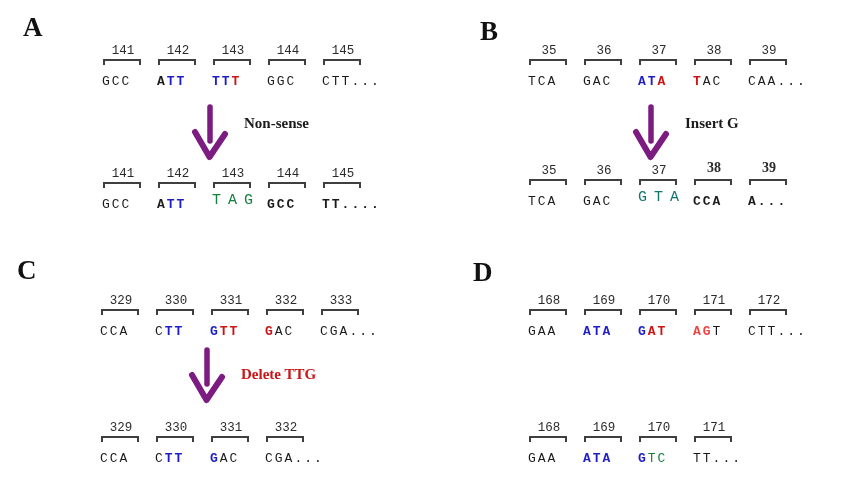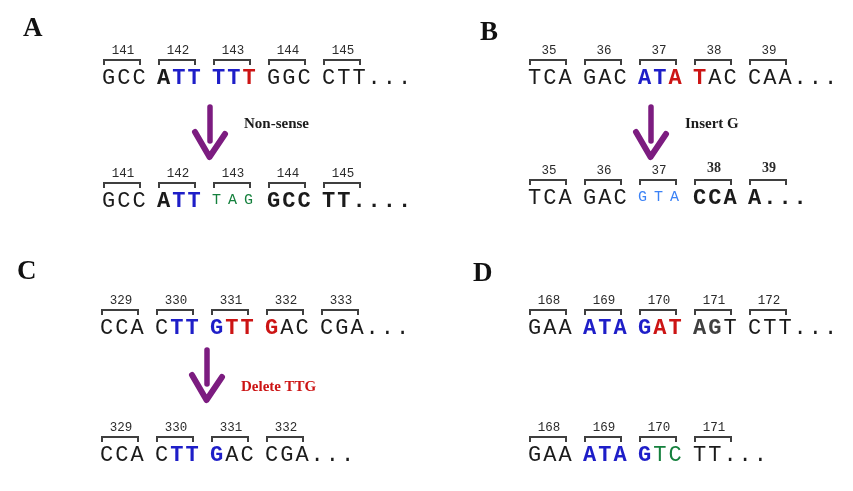--- a/index.html
+++ b/index.html
@@ -31,21 +31,21 @@
   .seq-row{position:absolute;display:flex;}
   #pA .row0{left:102px;top:44px;}
   #pA .arrowblk{left:188px;top:104px;}
   #pA .row1{left:102px;top:167px;}
 
   #pB .row0{left:101px;top:44px;}
   #pB .arrowblk{left:202px;top:104px;}
   #pB .row1{left:101px;top:164px;}
 
   #pC .row0{left:100px;top:49px;}
-  #pC .arrowblk{left:185px;top:102px;align-items:center;}
+  #pC .arrowblk{left:185px;top:102px;}
   #pC .row1{left:100px;top:176px;}
 
   #pD .row0{left:101px;top:49px;}
   #pD .arrowblk{left:202px;top:102px;}
   #pD .row1{left:101px;top:176px;}
 
   .arrowblk{position:absolute;display:flex;align-items:flex-start;gap:10px;}
   .mutation-label{
     font-family:"Liberation Serif",serif;
     font-weight:bold;font-size:15px;
@@ -64,23 +64,23 @@
     font-family:"Liberation Serif",serif;
     font-weight:bold;font-size:14px;
     transform:translateY(-3px);
   }
   .bracket{
     width:38px;height:6px;margin-left:1px;
     border:2px solid #3f3f3f;border-bottom:none;
     box-sizing:border-box;
   }
   .letters{
-    margin-top:2px;
+    margin-top:10px;
     font-family:"Liberation Mono",monospace;
-    font-size:22px;letter-spacing:2px;
+    font-size:13px;letter-spacing:2px;
     white-space:nowrap;color:#1b1b1b;line-height:1.1;
   }
   .letters.spaced{font-size:15px;letter-spacing:7px;margin-top:5px;}
   .arrow-svg{display:block;flex:0 0 auto;}
 </style>
 </head>
 <body>
 
 <div id="canvas">
 
@@ -192,21 +192,21 @@
           <div class="letters"><span style="color: rgb(27, 27, 27);">TCA</span></div>
         </div>
         <div class="codon">
           <div class="num">36</div>
           <div class="bracket"></div>
           <div class="letters"><span style="color: rgb(27, 27, 27);">GAC</span></div>
         </div>
         <div class="codon">
           <div class="num">37</div>
           <div class="bracket"></div>
-          <div class="letters spaced"><span style="color: #3b82f6;">GTA</span></div>
+          <div class="letters spaced"><span style="color: #0f766e;">GTA</span></div>
         </div>
         <div class="codon">
           <div class="num raised">38</div>
           <div class="bracket"></div>
           <div class="letters"><span style="color: rgb(27, 27, 27); font-weight: bold;">CCA</span></div>
         </div>
         <div class="codon">
           <div class="num raised">39</div>
           <div class="bracket"></div>
           <div class="letters"><span style="color: rgb(27, 27, 27); font-weight: bold;">A...</span></div>
@@ -288,21 +288,21 @@
           <div class="letters"><span style="color: rgb(30, 30, 200); font-weight: bold;">ATA</span></div>
         </div>
         <div class="codon">
           <div class="num">170</div>
           <div class="bracket"></div>
           <div class="letters"><span style="color: rgb(30, 30, 200); font-weight: bold;">G</span><span style="color: rgb(204, 20, 20); font-weight: bold;">AT</span></div>
         </div>
         <div class="codon">
           <div class="num">171</div>
           <div class="bracket"></div>
-          <div class="letters"><span style="color: #404040; font-weight: bold;">AG</span><span style="color: rgb(27, 27, 27);">T</span></div>
+          <div class="letters"><span style="color: #ef4444; font-weight: bold;">AG</span><span style="color: rgb(27, 27, 27);">T</span></div>
         </div>
         <div class="codon">
           <div class="num">172</div>
           <div class="bracket"></div>
           <div class="letters"><span style="color: rgb(27, 27, 27);">CTT...</span></div>
         </div>
       </div>
     <div class="seq-row row1">
         <div class="codon">
           <div class="num">168</div>

